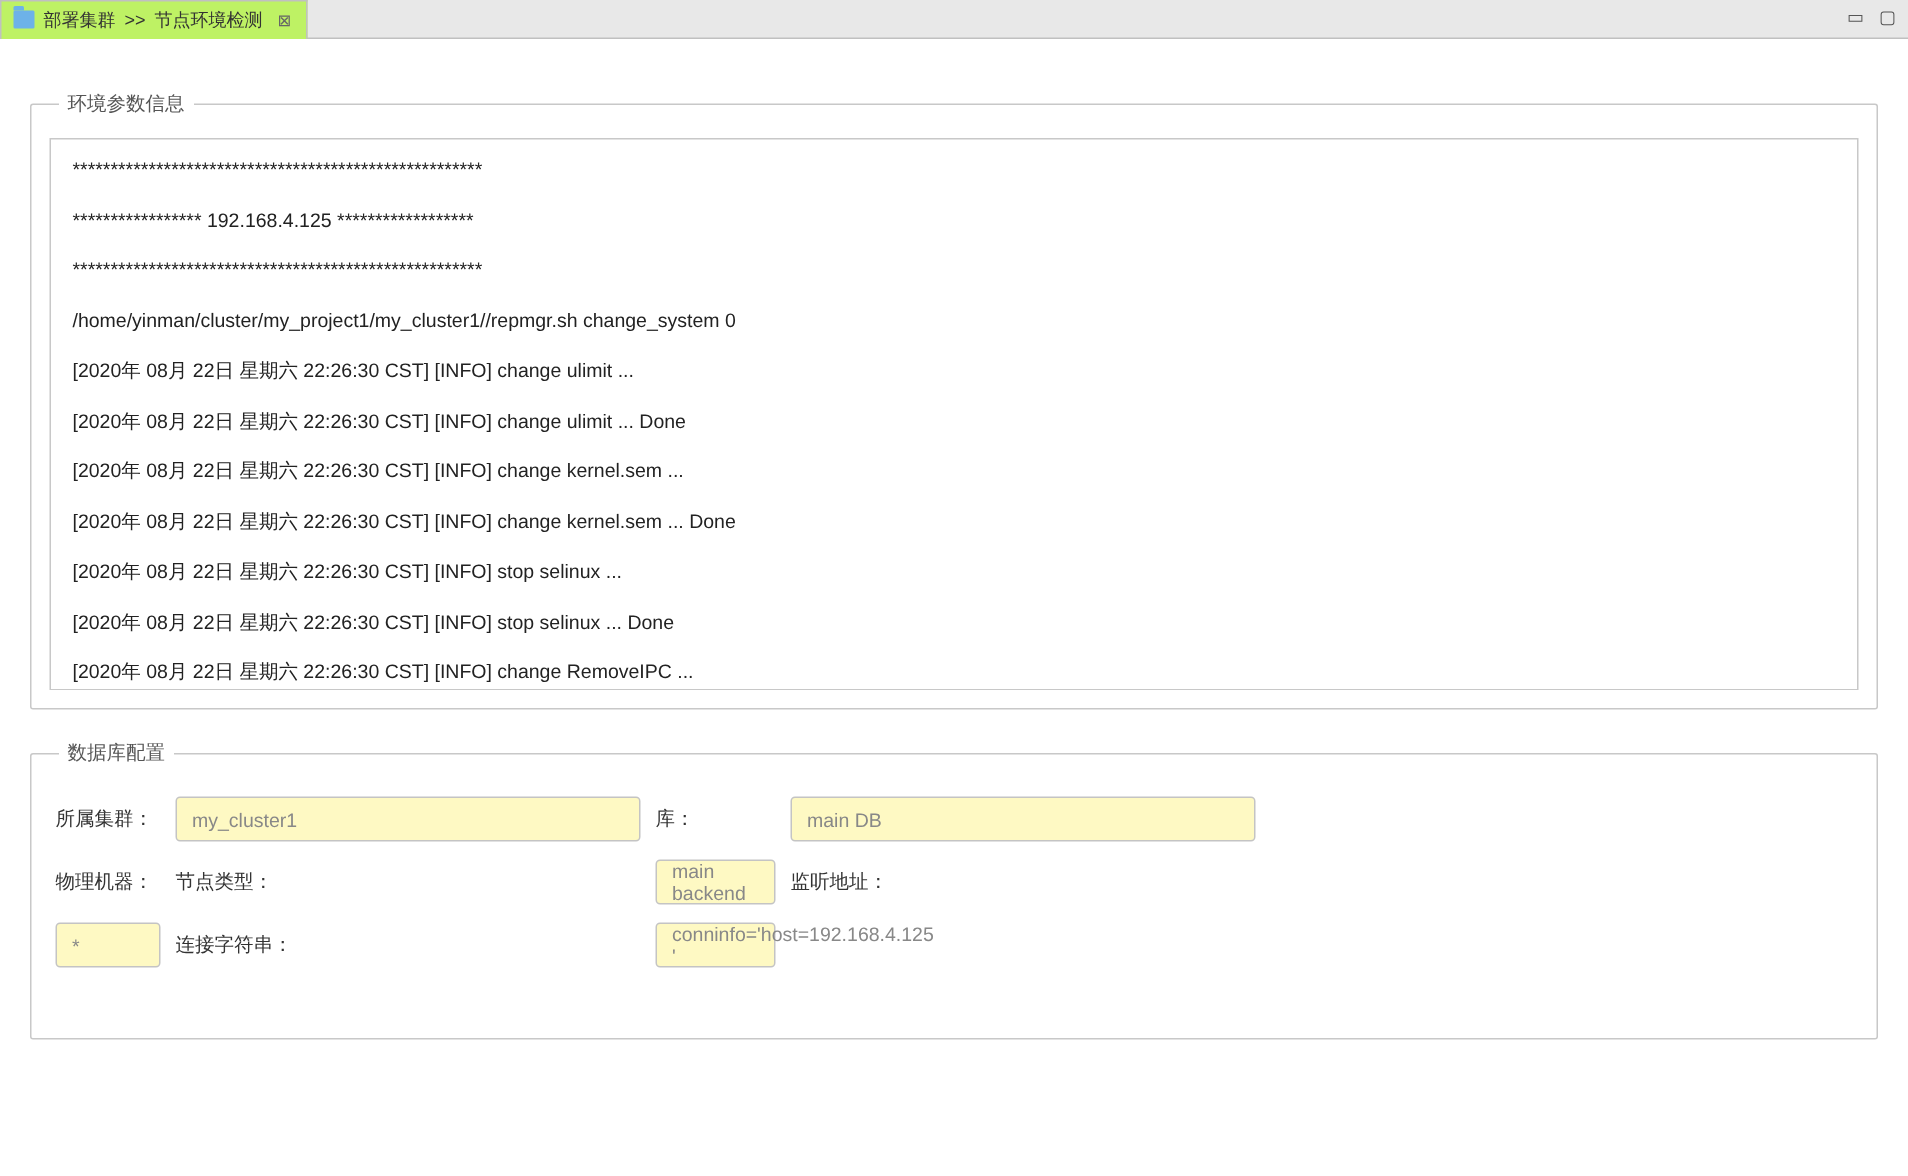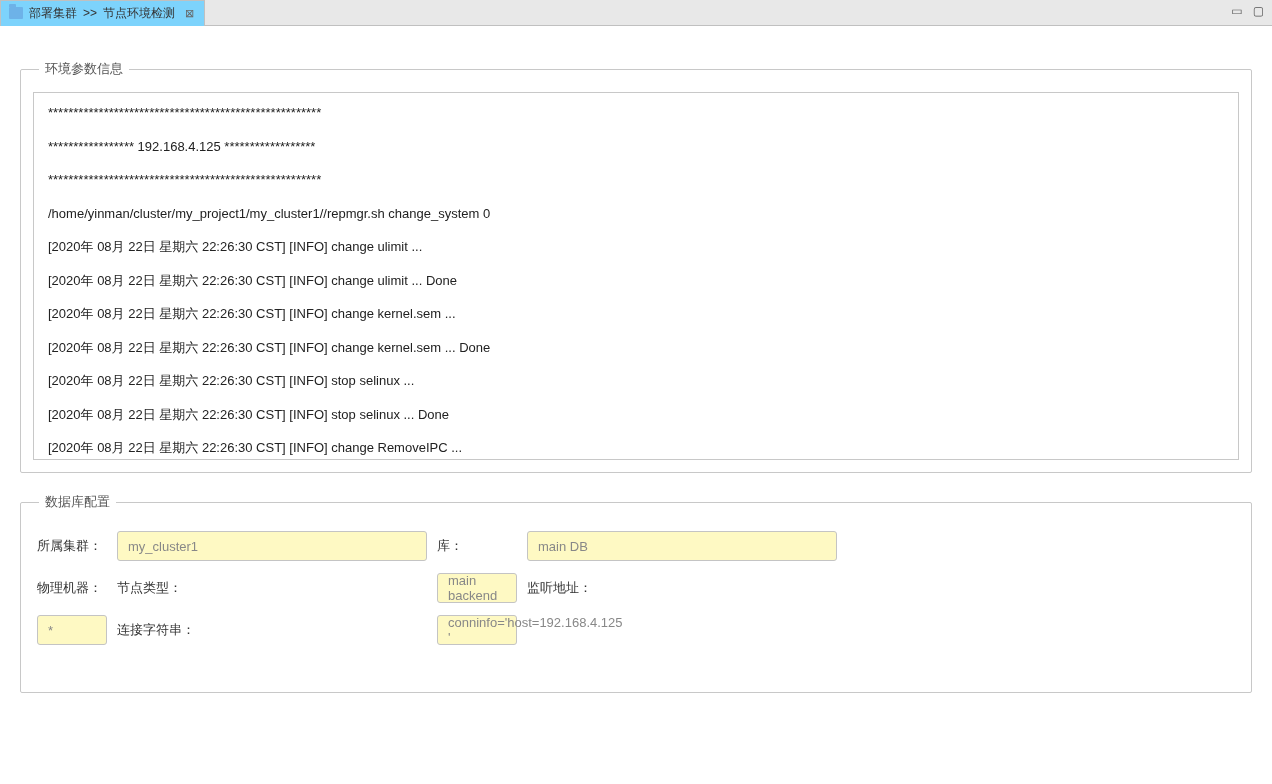--- a/index.html
+++ b/index.html
@@ -18,21 +18,21 @@
     background: #e8e8e8;
     border-bottom: 1px solid #c0c0c0;
     height: 26px;
     position: relative;
   }
   .tab {
     display: flex;
     align-items: center;
     gap: 6px;
     padding: 4px 10px 4px 8px;
-    background: #7dd3fc;
+    background: #bef264;
     border: 1px solid #c0c0c0;
     border-bottom: none;
     height: 26px;
     font-size: 12px;
     color: #333;
   }
   .tab .folder-icon {
     width: 14px; height: 12px;
     background: #6db2e8;
     border-radius: 1px;

